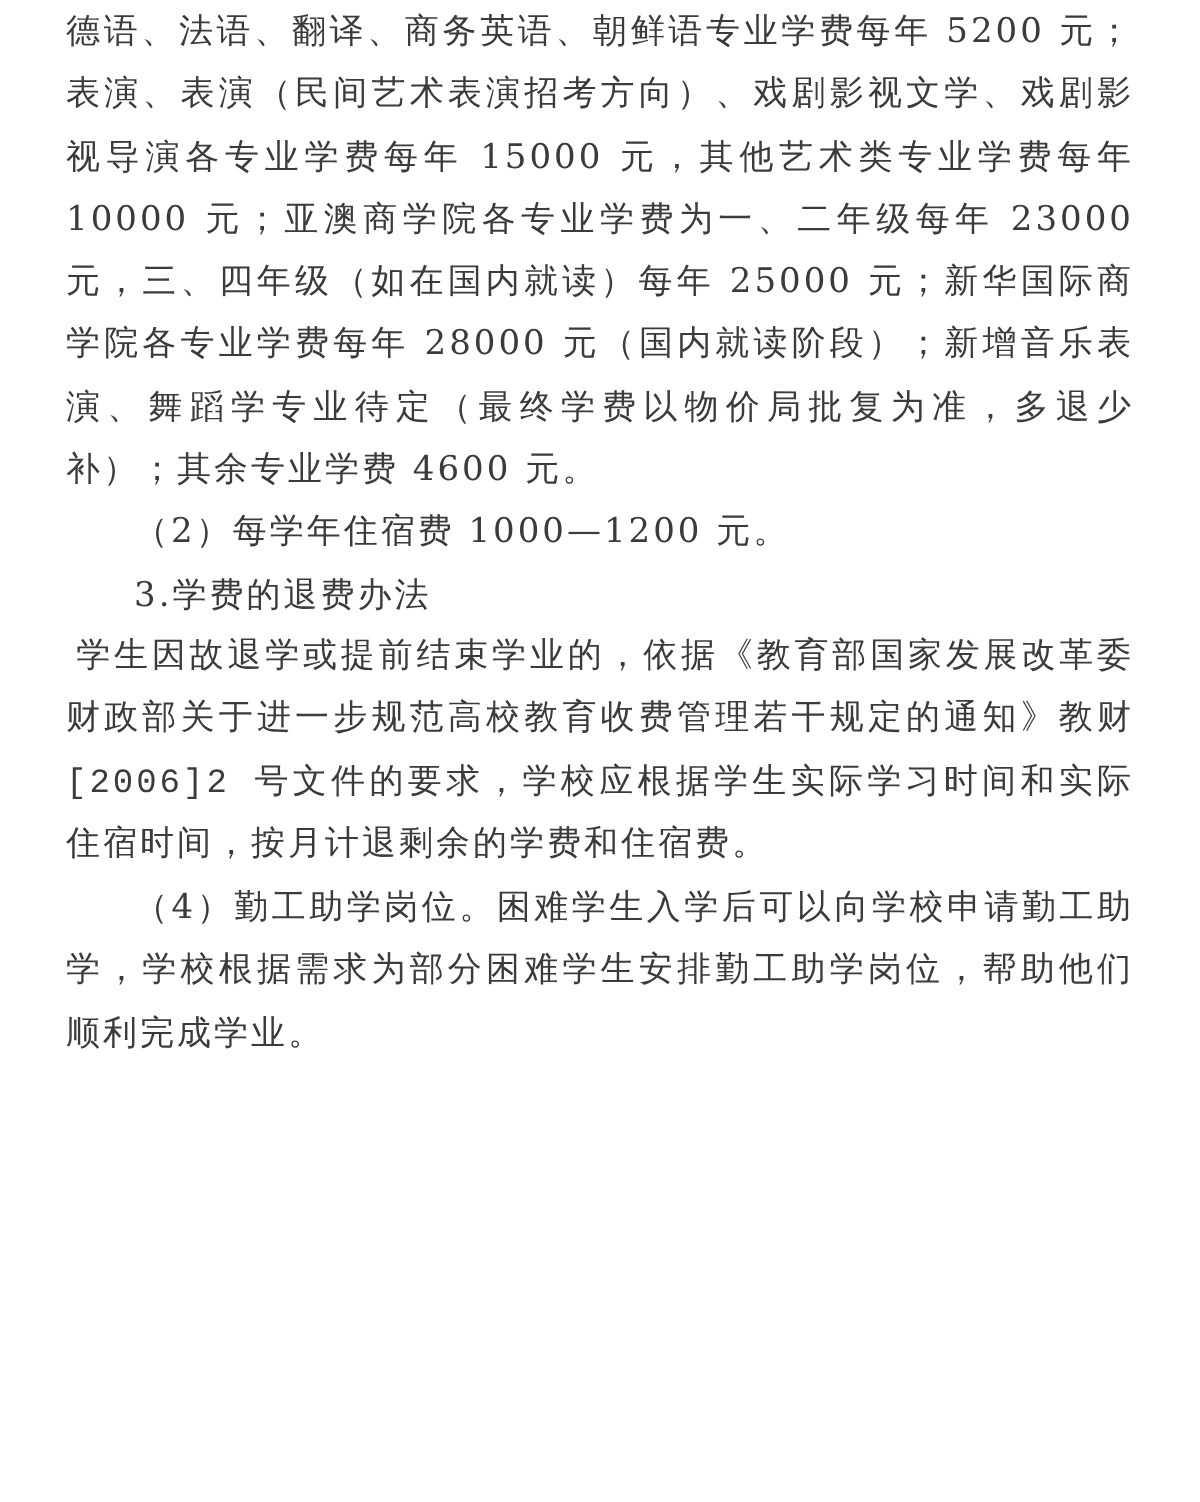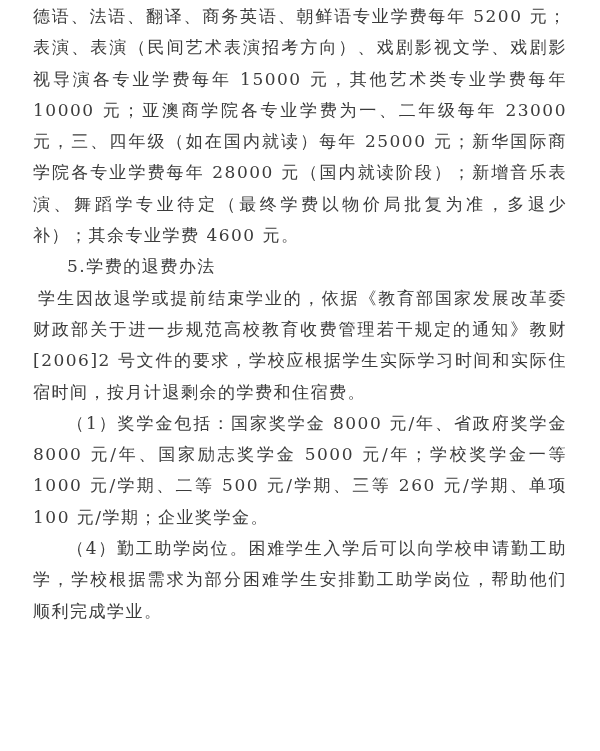--- a/index.html
+++ b/index.html
@@ -25,26 +25,26 @@
       margin: 0;
       font-size: 17px;
       line-height: 31.3px;
       letter-spacing: 1.5px;
       text-align: justify;
       text-justify: inter-character;
       color: #3b3b3b;
       -webkit-font-smoothing: antialiased;
     }
     .indent-2 { text-indent: 2em; }
-    .indent-sm { text-indent: 0.3em; }
+    .indent-sm { text-indent: 0.3em; font-family: Liberation Mono, monospace; }
     .no-indent { text-indent: 0; }
   </style>
 </head>
 <body>
 
 <div class="page">
   <p class="para no-indent">德语、法语、翻译、商务英语、朝鲜语专业学费每年 5200 元；表演、表演（民间艺术表演招考方向）、戏剧影视文学、戏剧影视导演各专业学费每年 15000 元，其他艺术类专业学费每年 10000 元；亚澳商学院各专业学费为一、二年级每年 23000 元，三、四年级（如在国内就读）每年 25000 元；新华国际商学院各专业学费每年 28000 元（国内就读阶段）；新增音乐表演、舞蹈学专业待定（最终学费以物价局批复为准，多退少补）；其余专业学费 4600 元。</p>
-  <p class="para indent-2">5.学费的退费办法</p>
+  <p class="para indent-2">（2）每学年住宿费 1000—1200 元。</p>
+  <p class="para indent-2">3.学费的退费办法</p>
   <p class="para indent-sm">学生因故退学或提前结束学业的，依据《教育部国家发展改革委财政部关于进一步规范高校教育收费管理若干规定的通知》教财[2006]2 号文件的要求，学校应根据学生实际学习时间和实际住宿时间，按月计退剩余的学费和住宿费。</p>
-  <p class="para indent-2">（1）奖学金包括：国家奖学金 8000 元/年、省政府奖学金 8000 元/年、国家励志奖学金 5000 元/年；学校奖学金一等 1000 元/学期、二等 500 元/学期、三等 260 元/学期、单项 100 元/学期；企业奖学金。</p>
   <p class="para indent-2">（4）勤工助学岗位。困难学生入学后可以向学校申请勤工助学，学校根据需求为部分困难学生安排勤工助学岗位，帮助他们顺利完成学业。</p>
 
 </div>
 
 </body></html>

